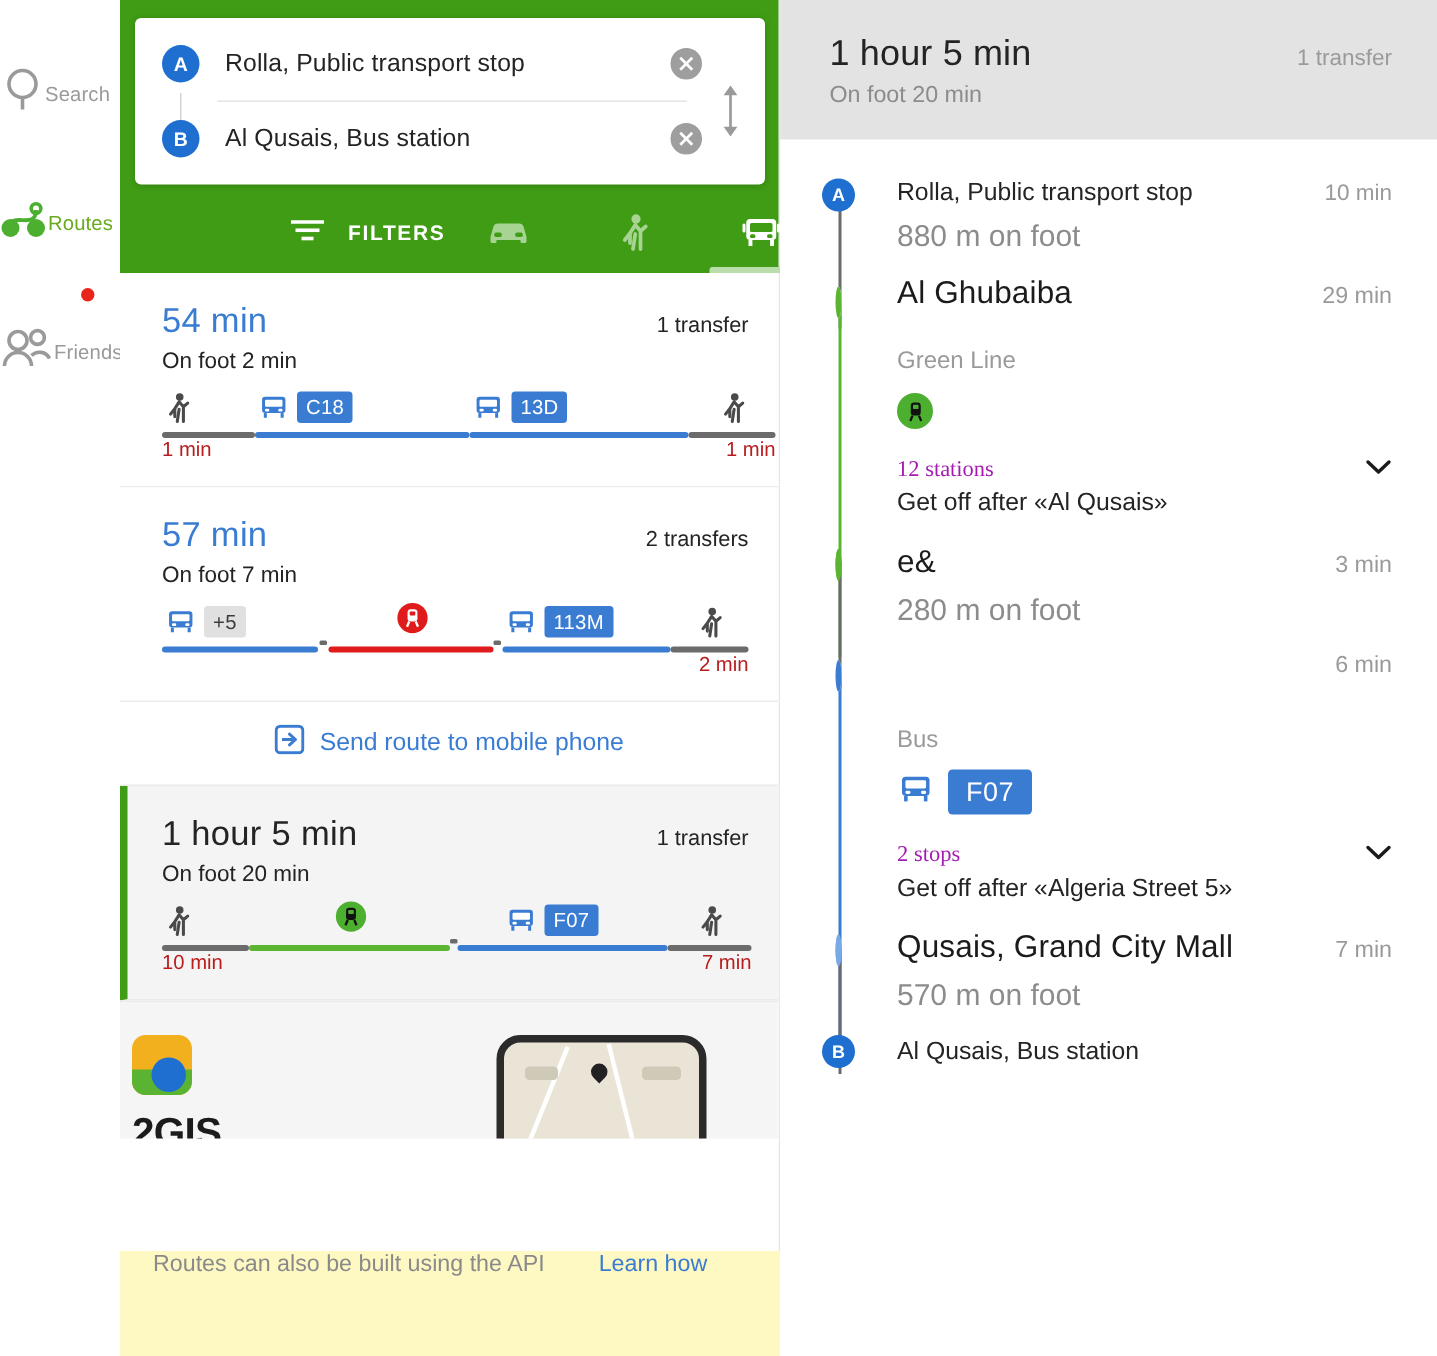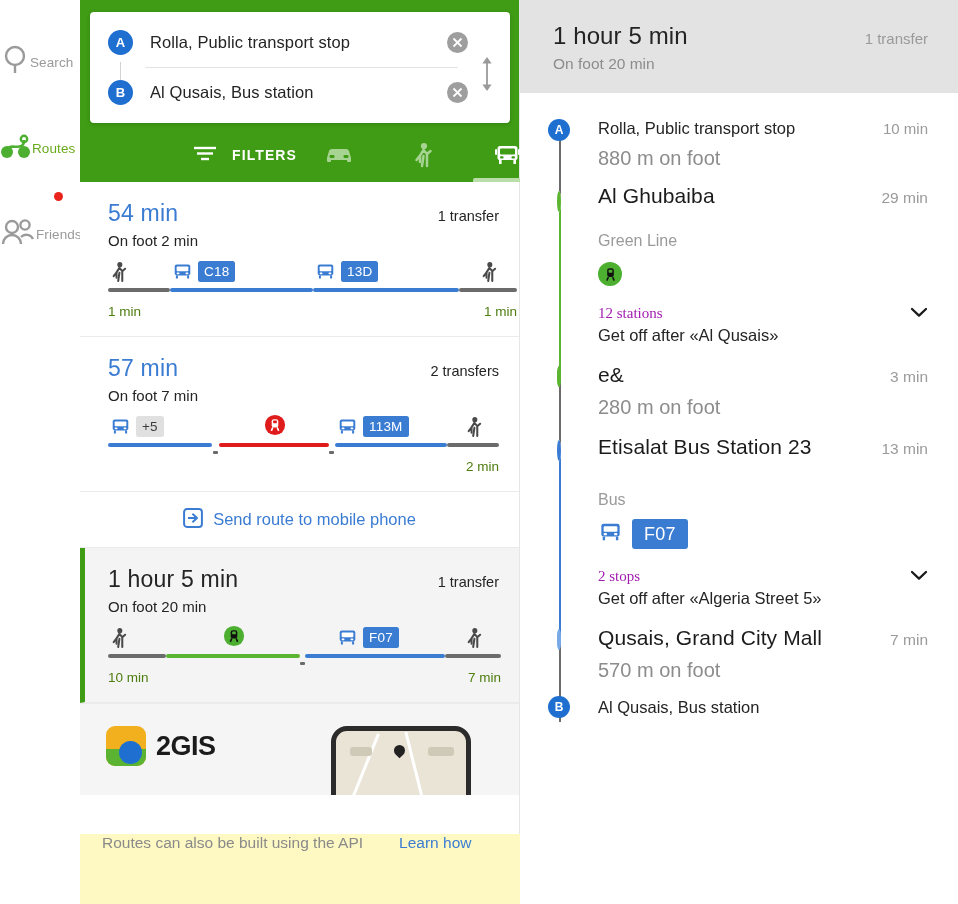--- a/index.html
+++ b/index.html
@@ -100,41 +100,41 @@
   .rc-top { display: flex; align-items: baseline; }
   .rc-time { font-size: 23px; color: #3b7cd3; letter-spacing: .2px; }
   .route-card.selected .rc-time { color: #242424; }
   .rc-transfers { margin-left: auto; font-size: 14.5px; color: #242424; }
   .rc-foot { font-size: 15px; color: #242424; margin-top: 5px; }
 
   .seg-wrap { margin-top: 9px; display: flex; align-items: flex-end; }
   .seg { display: flex; flex-direction: column; position: relative; }
   .seg-icons { display: flex; align-items: center; gap: 5px; height: 27px; padding-left: 2px; }
   .seg-bar { height: 4px; border-radius: 2px; margin-top: 3px; }
-  .seg-lab { font-size: 13.5px; color: #4d7c0f; margin-top: 12px; height: 18px; }
+  .seg-lab { font-size: 13.5px; color: #b91c1c; margin-top: 0; height: 18px; }
   .seg-gap { width: 9px; height: 4px; display:flex; align-items:flex-end; padding-bottom:0;}
   .seg-gap i { display:block; width:5px; height:3px; background:#6b6b6b; margin: 0 auto 1px; border-radius:1px;}
   .badge {
     display: inline-flex; align-items: center; justify-content: center;
     height: 21px; padding: 0 6px; border-radius: 2.5px; font-size: 13.5px;
     color: #fff; background: #3b7cd3; font-weight: normal; letter-spacing: .2px;
   }
   .badge.grey { background: #e0e0e0; color: #3c3c3c; }
 
   .send-row {
     display: flex; align-items: center; justify-content: center; gap: 10px;
     height: 56px; border-bottom: 1px solid #ebebeb; cursor: pointer;
   }
   .send-text { color: #3b7cd3; font-size: 16.5px; }
 
   .promo {
     background: #f5f5f5; height: 92px; position: relative; overflow: hidden;
     border-top: 1px solid #ebebeb;
   }
-  .promo-logo { position: absolute; left: 26px; top: 22px; display: flex; align-items: center; gap: 10px; }
+  .promo-logo { position: absolute; left: 8px; top: 22px; display: flex; gap: 10px; flex-direction: column; }
   .promo-tile { width: 40px; height: 40px; border-radius: 9px; overflow: hidden; position: relative; background: #f2b01e;}
   .promo-tile .g { position:absolute; left:0; bottom:0; width:100%; height:17px; background:#5bb431; }
   .promo-tile .b { position:absolute; left:13px; bottom:2px; width:23px; height:23px; border-radius:50%; background:#1f6fd1; }
   .promo-word { font-size: 27px; font-weight: bold; color: #1b1b1b; letter-spacing: -.5px; }
   .phone {
     position: absolute; right: 48px; top: 22px; width: 140px; height: 90px;
     border: 5px solid #2b2b2b; border-radius: 16px 16px 0 0; background: #e9e4d5; overflow: hidden;
   }
   .phone .road { position:absolute; left:20%; top:0; width:3px; height:100%; background:#fff; transform: rotate(22deg);}
   .phone .road2 { position:absolute; left:60%; top:0; width:3px; height:100%; background:#fff; transform: rotate(-14deg);}
@@ -617,22 +617,21 @@
         </div>
         <div class="stop-foot">280 m on foot</div>
       </div>
 
       <div class="tl-row" style="padding-bottom:18px;">
         <span class="tl-line blue" style="top:16px;height:246px;"></span>
         <span class="node" style="top:7px;">
           <span class="node-ring blue"></span>
         </span>
         <div class="stop-head">
-          <span class="stop-name-lg">Etisalat Bus Station 23</span>
-          <span class="stop-dur lg">13 min</span>
+          <span class="stop-dur lg">6 min</span>
         </div>
         <div class="line-kind" style="margin-top:32px">Bus</div>
         <div class="bus-badge-row" style="margin-top:10px">
           <span>
             <svg width="25" height="22" viewBox="0 0 27 24">
               <rect x="3.5" y="3" width="20" height="14" rx="2.6" fill="#3b7cd3"></rect>
               <rect x="6" y="5.6" width="15" height="6" rx="1" fill="#fff"></rect>
               <rect x="6" y="13.2" width="3.6" height="2.4" rx="1" fill="#fff"></rect>
               <rect x="17.4" y="13.2" width="3.6" height="2.4" rx="1" fill="#fff"></rect>
               <rect x="5" y="17" width="2.6" height="4" fill="#3b7cd3"></rect>

